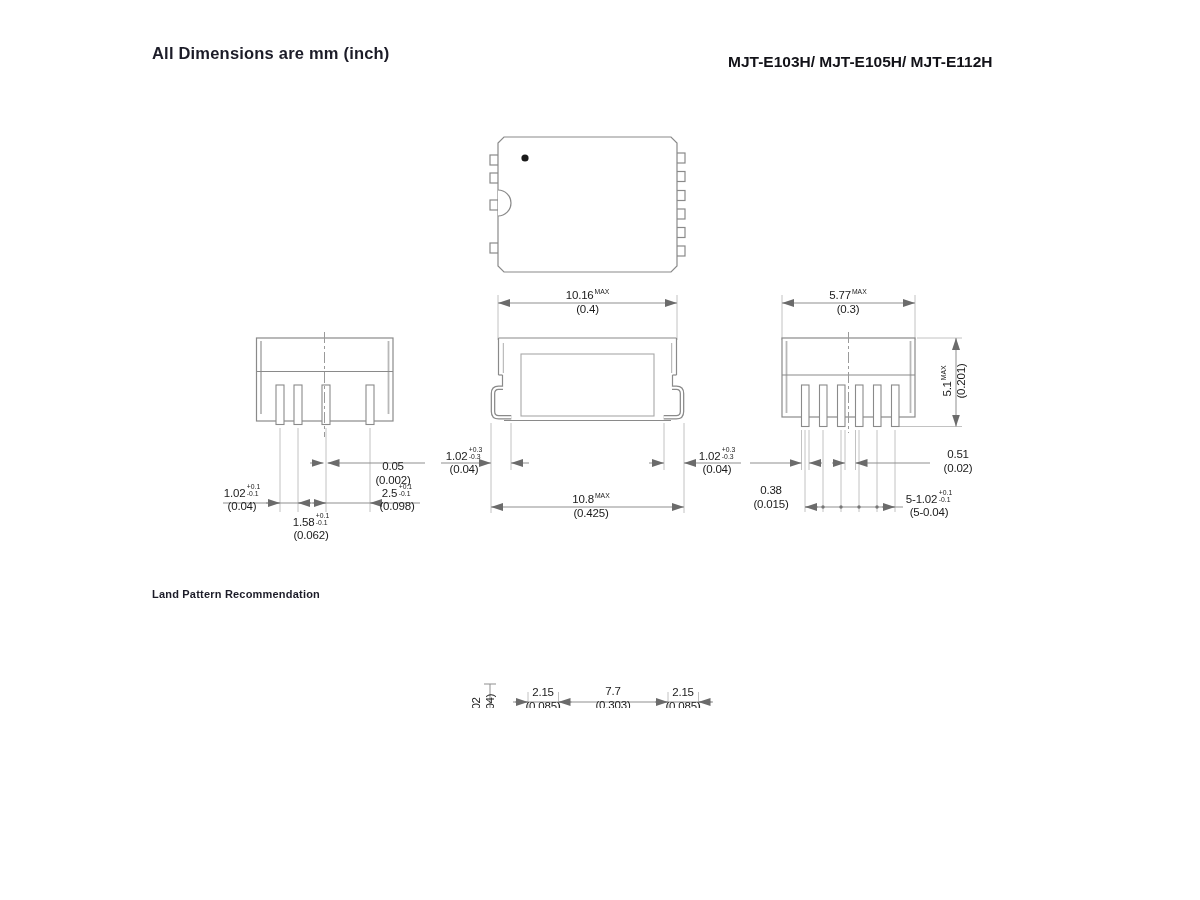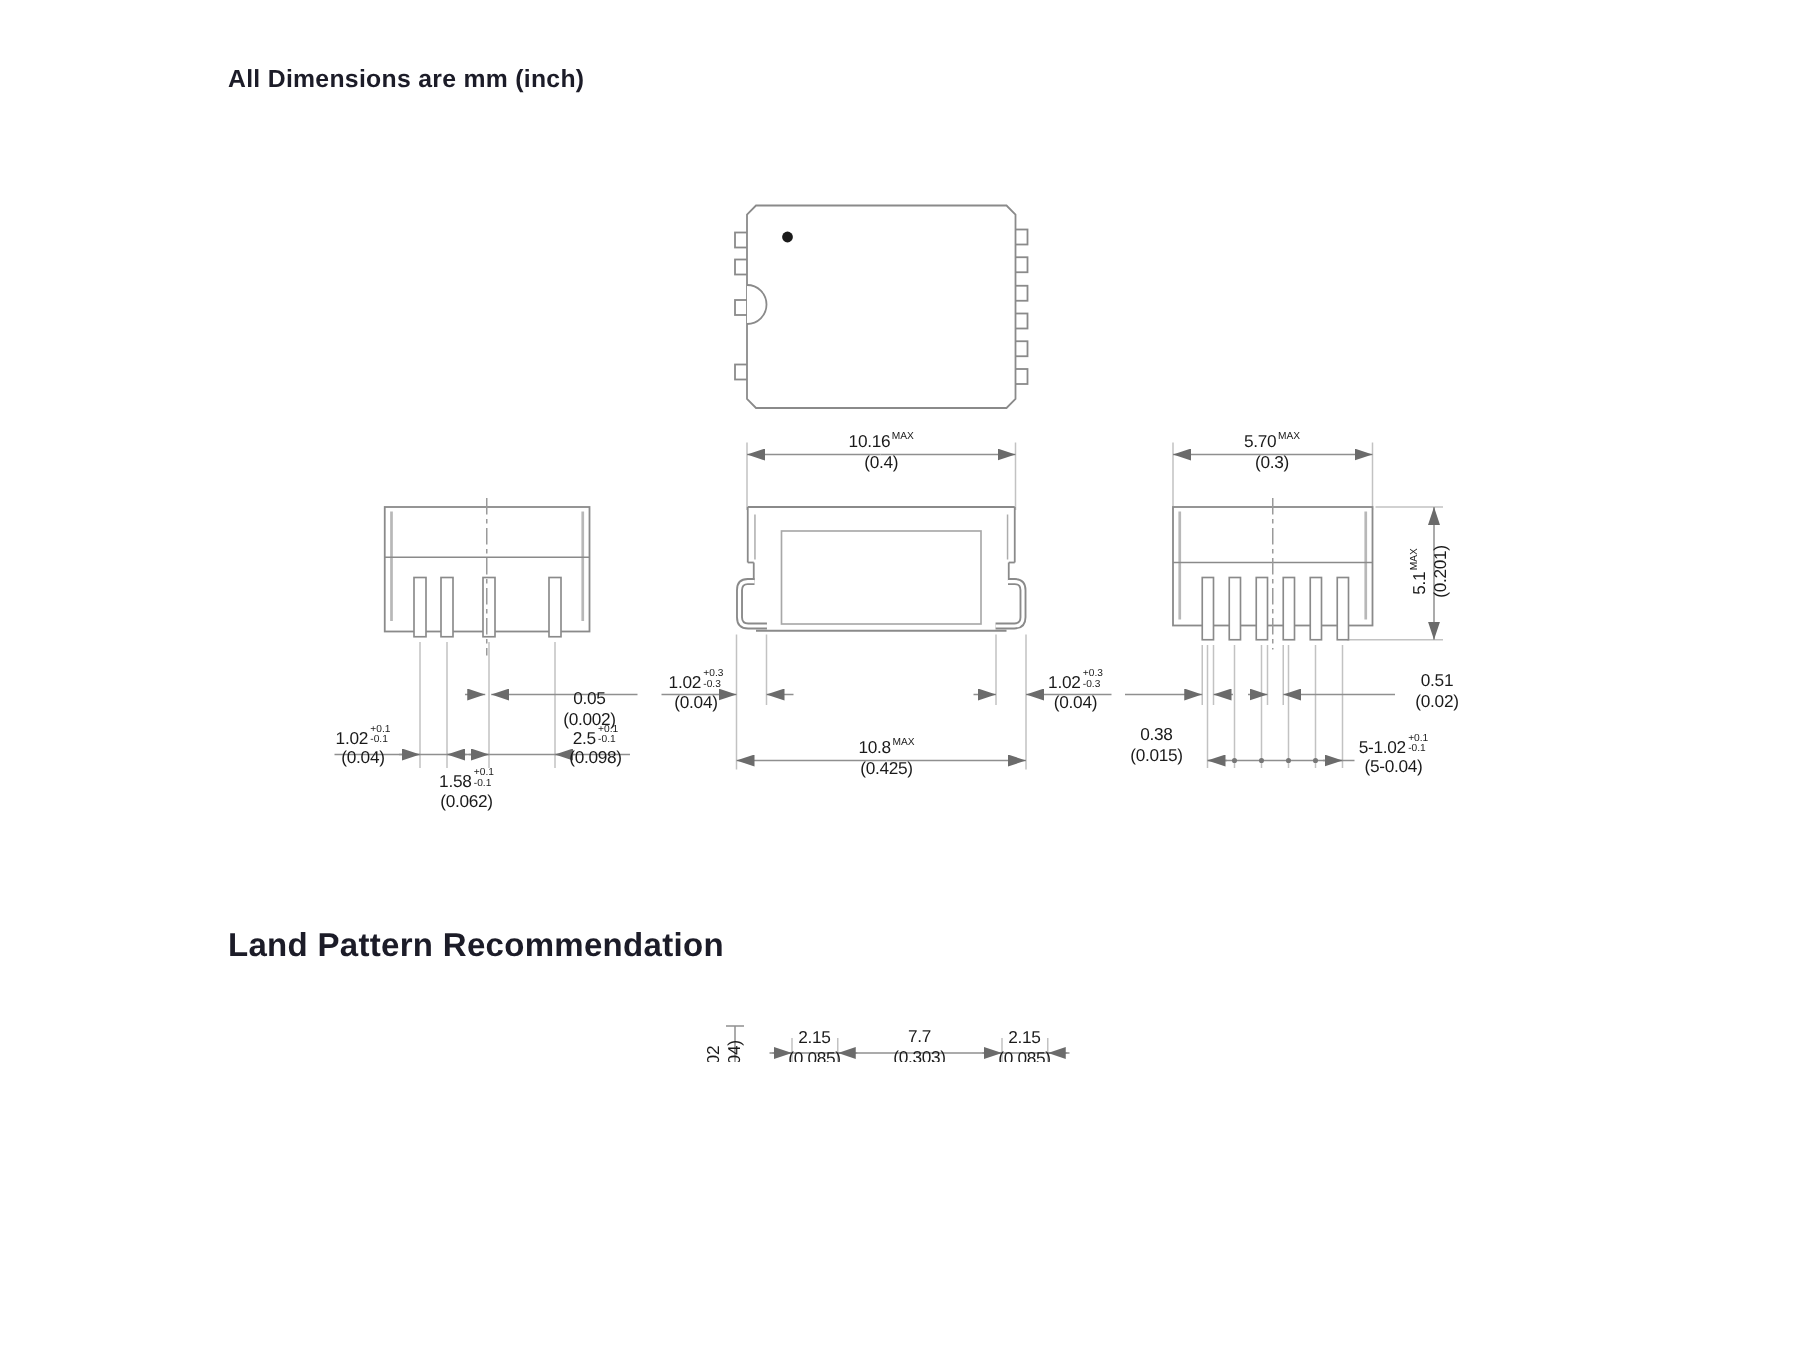--- a/index.html
+++ b/index.html
@@ -1,37 +1,38 @@
 <!DOCTYPE html>
 <html><head>
 <meta charset="utf-8">
 <style>
   html,body{margin:0;padding:0;background:#fff;}
   #page{position:relative;width:1200px;height:708px;background:#ffffff;overflow:hidden;
         font-family:"Liberation Sans",sans-serif;}
   .hdr{position:absolute;font-weight:bold;color:#1c1c28;white-space:nowrap;}
   #units-note{left:152px;top:44px;font-size:16.5px;letter-spacing:.2px;}
   #part-numbers{left:728px;top:53px;font-size:15.5px;color:#121218;}
-  #land-title{left:152px;top:617px;font-size:22px;letter-spacing:.2px;}
+  #land-title{left:152px;top:588px;font-size:11px;letter-spacing:.2px;}
   svg{position:absolute;left:0;top:0;}
   .dim{position:absolute;transform:translate(-50%,-50%);font-size:11.5px;line-height:1.18;
        color:#1a1a1a;text-align:center;white-space:nowrap;letter-spacing:-0.2px;}
   .dim .l{display:block;}
   .dim.rot{transform:translate(-50%,-50%) rotate(-90deg);}
   .tol{display:inline-block;vertical-align:1px;font-size:6.8px;line-height:1.02;
        text-align:left;margin-left:1.5px;letter-spacing:0;}
   .tol span{display:block;}
   .sup{font-size:6.8px;vertical-align:5px;margin-left:1px;letter-spacing:0;}
 </style>
 </head>
 <body>
 
 <div id="page">
 
   <div id="units-note" class="hdr">All Dimensions are mm (inch)</div>
+  <div id="part-numbers" class="hdr">MJT-E103H/ MJT-E105H/ MJT-E112H</div>
   <div id="land-title" class="hdr">Land Pattern Recommendation</div>
 
   <svg width="1200" height="900" viewBox="0 0 1200 900">
     <defs>
       <marker id="ar" viewBox="0 0 12 8" refX="12" refY="4" markerWidth="12" markerHeight="8" markerUnits="userSpaceOnUse" orient="auto">
         <path d="M0,0 L12,4 L0,8 Z" fill="#6b6b6b"></path>
       </marker>
     </defs>
 
     <g stroke="#8a8a8a" fill="none" stroke-width="1.2">
@@ -278,21 +279,21 @@
   <div class="dim" style="left:311px;top:528px;">
     <span class="l"><span>1.58</span><span class="tol"><span>+0.1</span><span>-0.1</span></span></span>
     <span class="l">(0.062)</span>
   </div>
   <div class="dim" style="left:397px;top:499px;">
     <span class="l"><span>2.5</span><span class="tol"><span>+0.1</span><span>-0.1</span></span></span>
     <span class="l">(0.098)</span>
   </div>
 
   <div class="dim" style="left:848px;top:302px;">
-    <span class="l"><span>5.70</span><span class="sup">MAX</span></span>
+    <span class="l"><span>5.77</span><span class="sup">MAX</span></span>
     <span class="l">(0.3)</span>
   </div>
   <div class="dim rot" style="left:954px;top:381px;">
     <span class="l"><span>5.1</span><span class="sup">MAX</span></span>
     <span class="l">(0.201)</span>
   </div>
   <div class="dim" style="left:771px;top:462px;margin-top:36px;">
     <span class="l">0.38</span>
     <span class="l">(0.015)</span>
   </div>

